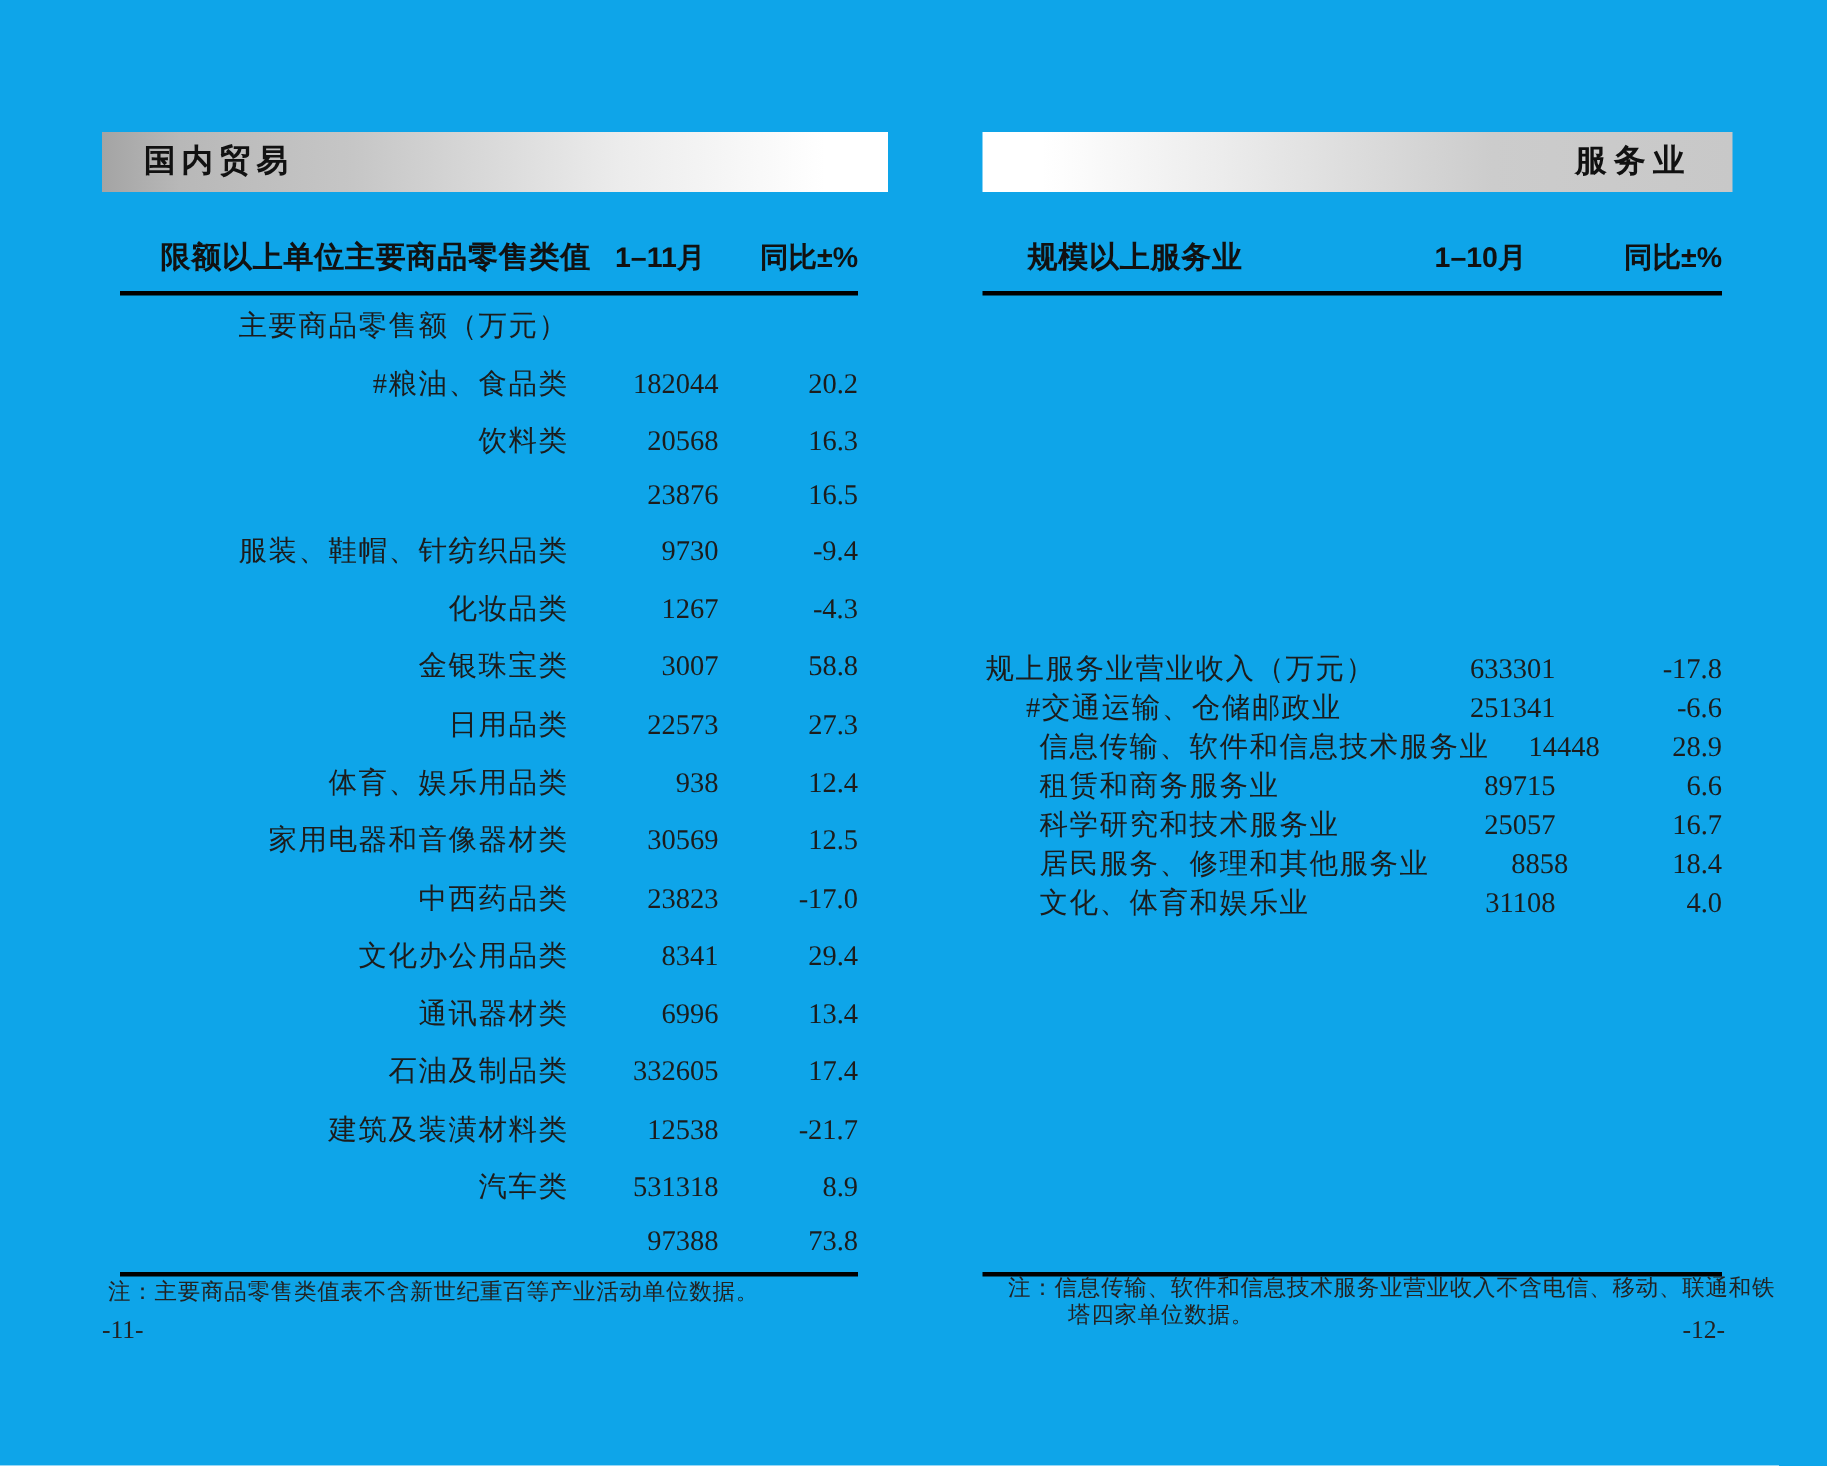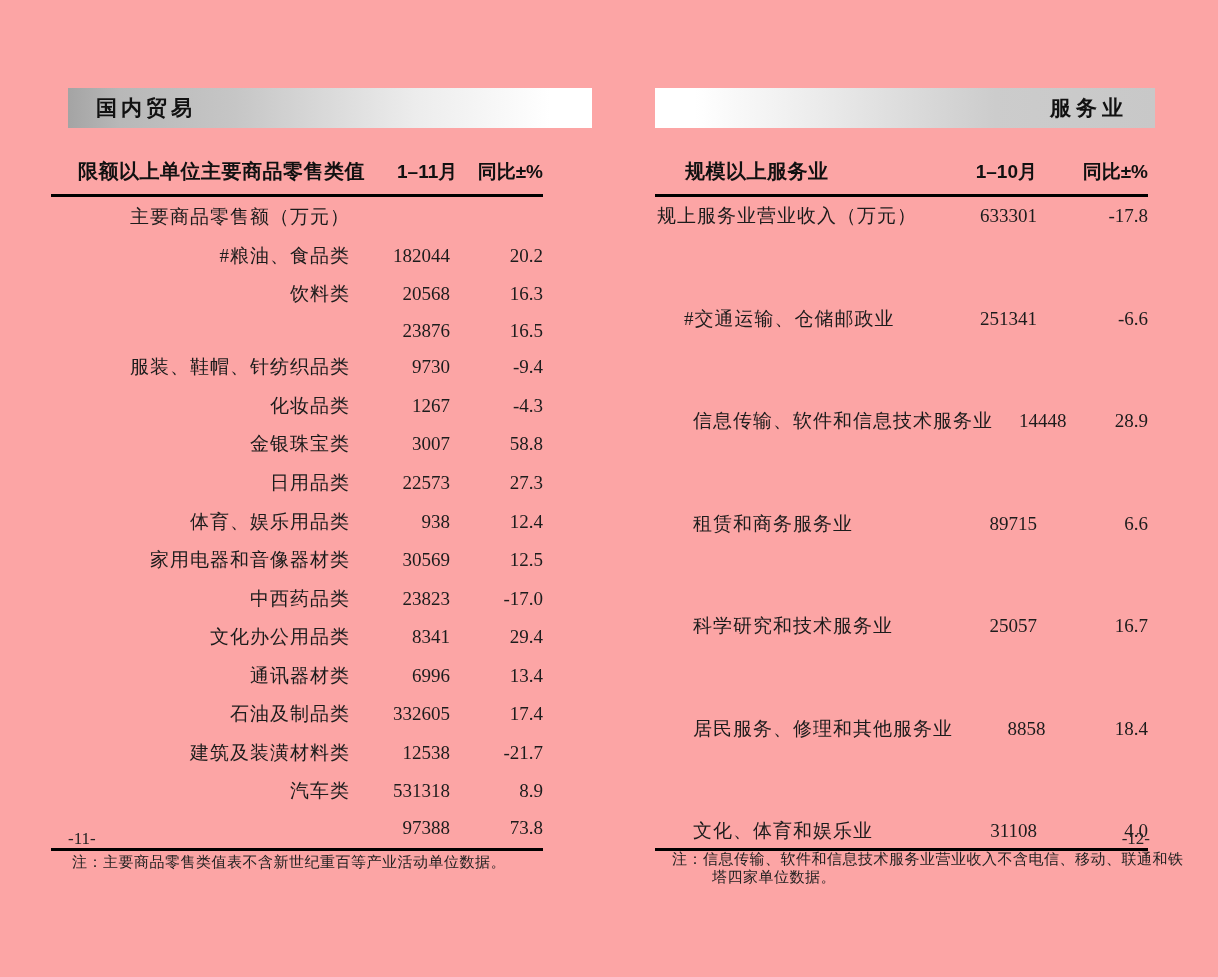--- a/index.html
+++ b/index.html
@@ -1,75 +1,75 @@
 <!DOCTYPE html>
 <html><head>
 <meta charset="utf-8">
 <style>
   html,body { margin:0; padding:0; background:#ffffff; }
   .page {
-    position:relative; width:1218px; height:977px; background:#fca5a5;
+    position:relative; width:1218px; height:977px; background:#0ea5e9;
     font-family:"Liberation Serif", serif; color:#1c1c1c; overflow:hidden;
   }
   
   .banner {
     position:absolute; top:88px; height:40px; line-height:40px;
     font-family:"Liberation Sans", sans-serif; font-weight:bold;
     font-size:21px; color:#111; box-sizing:border-box;
   }
   .banner-left {
     left:68px; width:524px; padding-left:28px; letter-spacing:4px;
     background:linear-gradient(90deg,#a4a4a4 0%,#b8b8b8 10%,#c6c6c6 32%,#ececec 66%,#ffffff 92%);
   }
   .banner-right {
     left:655px; width:500px; padding-right:27px; text-align:right; letter-spacing:5px;
     background:linear-gradient(90deg,#ffffff 8%,#ececec 32%,#cccccc 68%,#c8c8c8 100%);
   }
   
   .stat-table { position:absolute; top:150px; box-sizing:border-box; }
-  .table-left  { left:51px;  width:492px; }
+  .table-left  { left:80px;  width:492px; }
   .table-right { left:655px; width:493px; }
   .thead {
     display:flex; align-items:baseline; border-bottom:3px solid #000;
     padding-bottom:9px; padding-top:8px;
     font-family:"Liberation Sans", sans-serif; font-weight:bold; font-size:20px; color:#111;
   }
   .thead .t-title { flex:1; white-space:nowrap; letter-spacing:0.5px; }
   .table-left  .thead .t-title { padding-left:27px; }
   .table-right .thead .t-title { padding-left:30px; }
-  .t-period { width:100px; text-align:right; font-size:19px; white-space:nowrap; }
+  .t-period { width:100px; text-align:center; font-size:19px; white-space:nowrap; }
   .t-yoy    { text-align:right; font-size:19px; white-space:nowrap; }
   .table-left  .t-yoy { width:93px; }
   .table-right .t-yoy { width:111px; }
   .tbody {
     display:flex; flex-direction:column; justify-content:space-between;
     height:654px; box-sizing:border-box; border-bottom:3px solid #000;
   }
   .table-left  .tbody { padding:7px 0 9px;align-items:flex-end; }
-  .table-right .tbody { padding:6px 0 4px; }
+  .table-right .tbody { padding:6px 0 4px;justify-content:center; }
   .trow { display:flex; align-items:baseline; font-size:19px; }
   .c-label { flex:1; white-space:nowrap; letter-spacing:1px; }
   .c-value { width:100px; text-align:right; }
   .table-left  .c-yoy { width:93px; text-align:right; }
   .table-right .c-yoy { width:111px; text-align:right; }
   .table-left  .indent-0 .c-label { padding-left:0; }
   .table-left  .indent-1 .c-label { padding-left:27px; }
   .table-left  .indent-2 .c-label { padding-left:54px; }
   .table-left  .indent-3 .c-label { padding-left:68px; }
   .table-right .indent-0 .c-label { padding-left:2px; }
   .table-right .indent-1 .c-label { padding-left:29px; }
   .table-right .indent-2 .c-label { padding-left:38px; }
   
   .note {
     position:absolute; font-size:15px; line-height:17.5px; color:#222; letter-spacing:0.5px;
   }
   .note-left  { left:72px;  top:854px; width:500px; white-space:nowrap; }
   .note-right { left:672px; top:851px; width:482px; padding-left:40px; text-indent:-40px; }
   .pagenum {
-    position:absolute; top:829px; font-size:17px; color:#222;
+    position:absolute; top:877px; font-size:17px; color:#222;
     font-family:"Liberation Serif", serif;
   }
   .pagenum-left  { left:68px; }
   .pagenum-right { right:68px; }
 </style>
 </head>
 <body>
 
 <div class="page">
 

